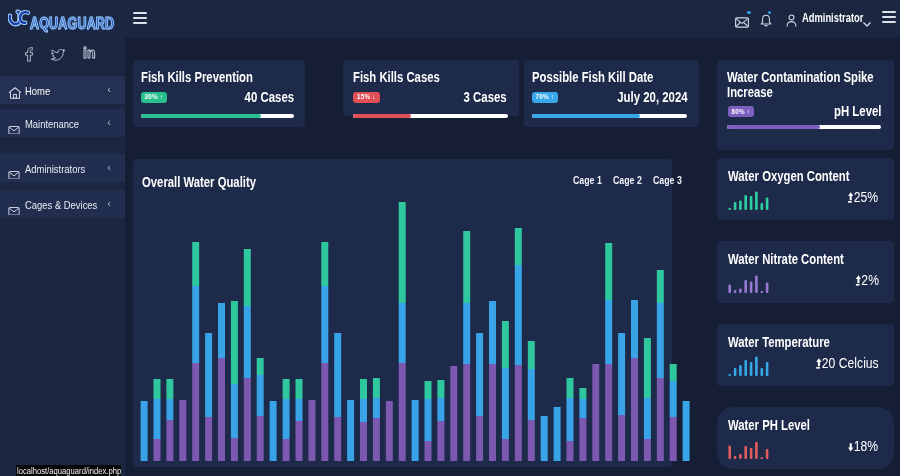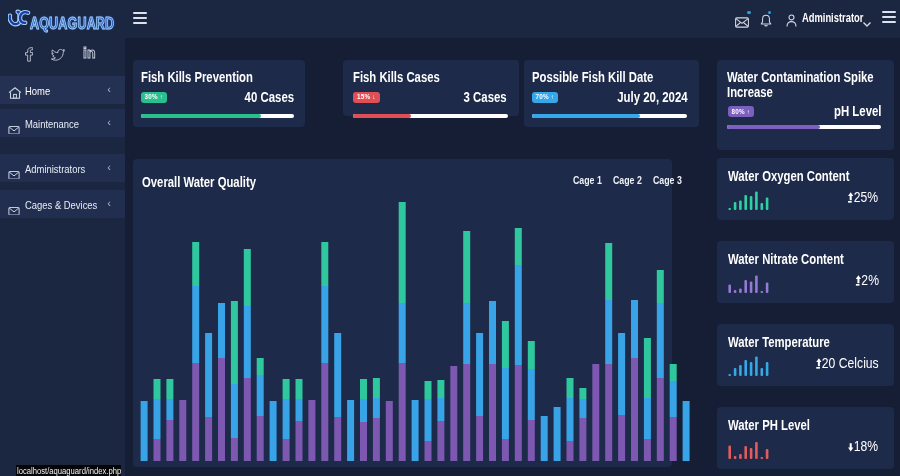--- a/index.html
+++ b/index.html
@@ -283,21 +283,21 @@
 <rect x="21.8" y="38.0" width="2.6" height="14.0" rx="1" fill="#35a8e6"></rect>
 <rect x="27.1" y="32.5" width="2.6" height="19.5" rx="1" fill="#35a8e6"></rect>
 <rect x="32.5" y="44.0" width="2.6" height="8.0" rx="1" fill="#35a8e6"></rect>
 <rect x="37.8" y="38.0" width="2.6" height="14.0" rx="1" fill="#35a8e6"></rect>
     </svg>
   <div class="rval"><svg width="7" height="11" viewBox="0 0 8 12" style="vertical-align:-1px">
         <path d="M4 0 L7.6 4.4 L5.4 4.4 L5.4 9.2 L2.6 9.2 L2.6 4.4 L0.4 4.4 Z" fill="#fff"></path>
         <rect x="0.4" y="10" width="5" height="1.9" fill="#fff"></rect>
       </svg>20 Celcius</div>
 </div>
-<div class="card" style="left:717px;top:407px;width:176.5px;height:62px;">
+<div class="card" style="left:717px;top:407px;width:176.5px;height:62px;border-radius:16px;">
   <div class="rtitle">Water PH Level</div>
   <svg class="abs" style="left:11px;top:0px;" width="60" height="58">
       <rect x="0.4" y="38.5" width="2.6" height="13.5" rx="1" fill="#e25c5e"></rect>
 <rect x="5.8" y="49.0" width="2.6" height="3.0" rx="1" fill="#e25c5e"></rect>
 <rect x="11.1" y="47.0" width="2.6" height="5.0" rx="1" fill="#e25c5e"></rect>
 <rect x="16.4" y="39.0" width="2.6" height="13.0" rx="1" fill="#e25c5e"></rect>
 <rect x="21.8" y="41.0" width="2.6" height="11.0" rx="1" fill="#e25c5e"></rect>
 <rect x="27.1" y="35.0" width="2.6" height="17.0" rx="1" fill="#e25c5e"></rect>
 <rect x="32.5" y="50.0" width="2.6" height="2.0" rx="1" fill="#e25c5e"></rect>
 <rect x="37.8" y="42.0" width="2.6" height="10.0" rx="1" fill="#e25c5e"></rect>

